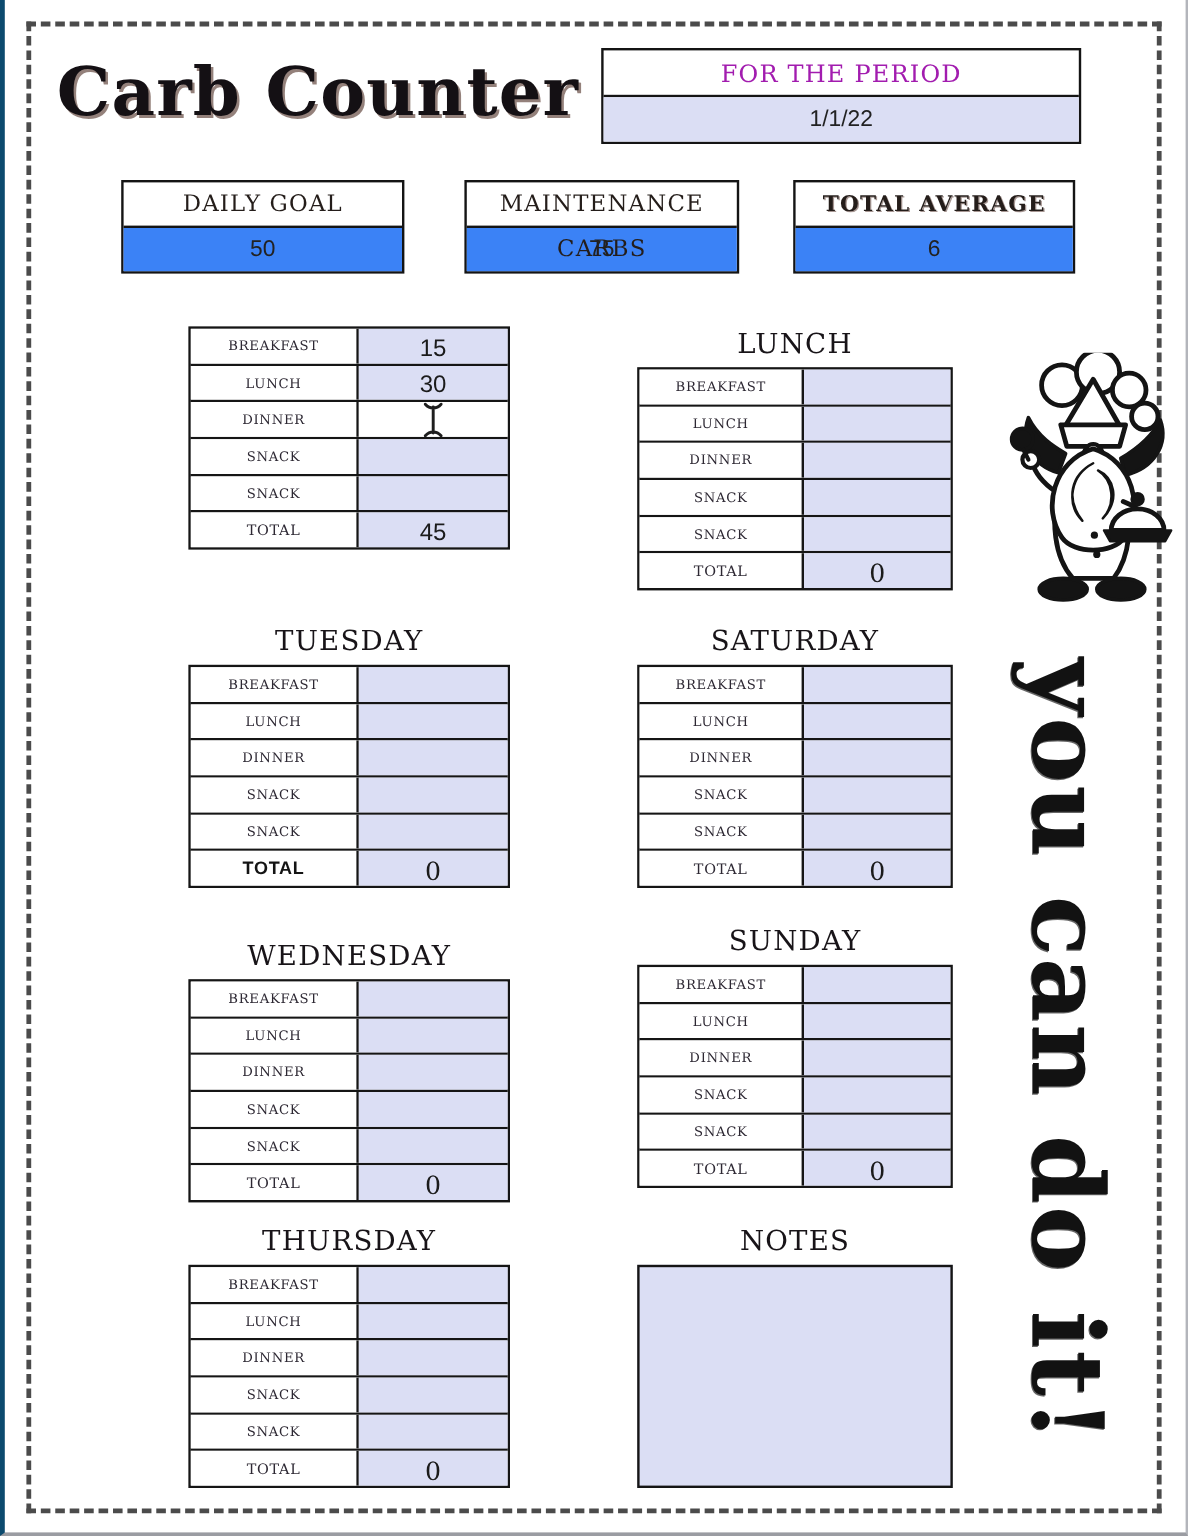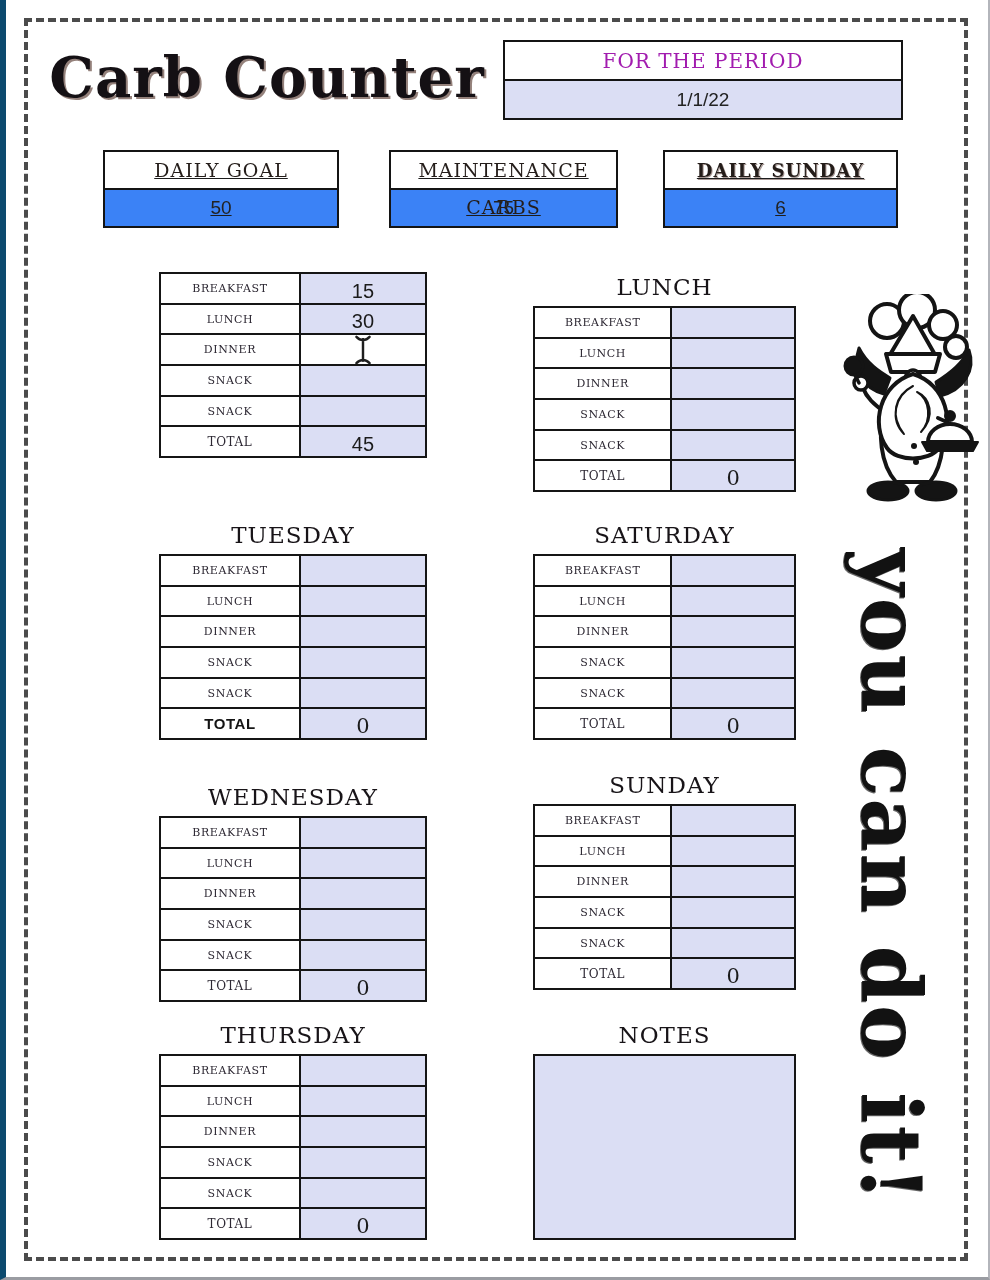--- a/index.html
+++ b/index.html
@@ -1,20 +1,20 @@
 <!DOCTYPE html>
 <html><head>
 <meta charset="utf-8">
 <style>
   * { margin:0; padding:0; box-sizing:border-box; }
   html,body { background:#fff; }
   .page {
     position:relative; width:990px; height:1280px; background:#ffffff;
     font-family:"Liberation Sans", sans-serif; color:#1c1c1c; overflow:hidden;
-    border-left:6px solid #0c4a6e; border-right:2px solid #b3b5bb; border-bottom:3px solid #9a9ca2;
+    border-left:4px solid #0c4a6e; border-right:2px solid #b3b5bb; border-bottom:3px solid #9a9ca2;
   }
   .dashed-frame {
     position:absolute; left:18px; top:18px; right:20px; bottom:16px;
     border:4px dashed #4b4b4b; pointer-events:none;
   }
   .deco { font-family:"DejaVu Serif", serif; }
 
   
   .main-title {
     position:absolute; left:36px; top:34px; width:450px; height:86px;
@@ -22,21 +22,21 @@
     letter-spacing:1px; text-align:center; line-height:86px; color:#141014;
     text-shadow:2px 2px 0 rgba(60,25,15,.55);
   }
 
   
   .period-box { position:absolute; left:497px; top:40px; width:400px; height:80px; border:2px solid #141414; background:#fff; }
   .period-label { height:39px; border-bottom:2px solid #141414; text-align:center; line-height:38px; font-size:20px; letter-spacing:1px; color:#a21caf; }
   .period-value { height:37px; background:#dbdef4; text-align:center; line-height:37px; font-size:19px; color:#222; }
 
   
-  .stat-box { position:absolute; top:150px; height:78px; border:2px solid #141414; background:#fff;text-decoration:underline; }
+  .stat-box { position:absolute; top:150px; height:78px; border:2px solid #141414; background:#fff; }
   .stat-1 { left:97px;  width:236px; }
   .stat-2 { left:383px; width:229px; }
   .stat-3 { left:657px; width:235px; }
   .stat-label { height:38px; border-bottom:2px solid #141414; text-align:center; line-height:37px; font-size:19px; letter-spacing:1px; color:#241d1a; }
   .stat-3 .stat-label { font-weight:bold; font-size:18px; text-shadow:1px 1px 0 rgba(60,25,15,.45); }
   .stat-value { height:36px; background:#3b82f6; text-align:center; line-height:36px; font-size:19px; color:#222; }
 
   
   .day-section { position:absolute; }
   .pos-l1 { left:153px; top:272px; width:268px; }
@@ -99,21 +99,21 @@
 
   <div class="stat-box stat-1">
     <div class="stat-label deco">DAILY GOAL</div>
     <div class="stat-value">50</div>
   </div>
   <div class="stat-box stat-2">
     <div class="stat-label deco">MAINTENANCE CARBS</div>
     <div class="stat-value">75</div>
   </div>
   <div class="stat-box stat-3">
-    <div class="stat-label deco">DAILY SUNDAY</div>
+    <div class="stat-label deco">TOTAL AVERAGE</div>
     <div class="stat-value">6</div>
   </div>
 
   <div class="day-section pos-l1">
   <div class="day-table">
     <div class="mr">
       <div class="lbl">BREAKFAST</div>
       <div class="val">
         <span class="vtext">15</span>
 

